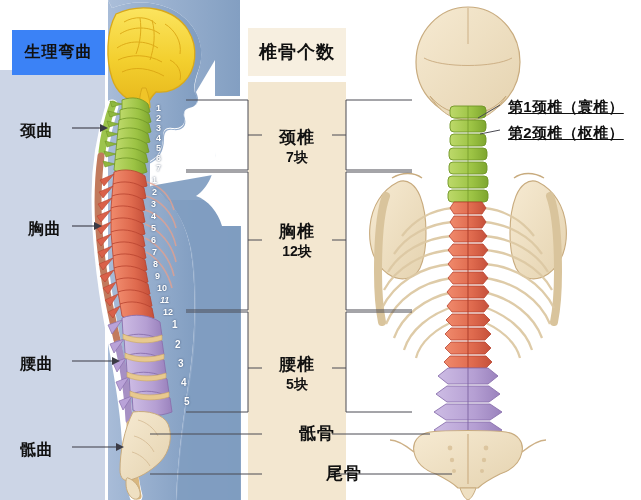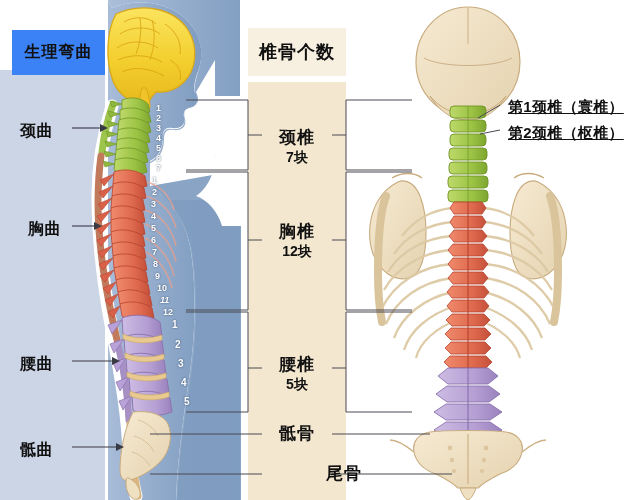--- a/index.html
+++ b/index.html
@@ -61,21 +61,21 @@
   .mid-entry{
     position:absolute;left:248px;width:98px;
     text-align:center;color:#111;font-weight:bold;
     line-height:1.22;
   }
   .mid-entry .l1{font-size:17px;display:block;letter-spacing:1px;}
   .mid-entry .l2{font-size:14px;display:block;}
   .mid-cervical{top:128px;}
   .mid-thoracic{top:222px;}
   .mid-lumbar  {top:355px;}
-  .mid-sacrum  {top:424px;}
+  .mid-sacrum  {top:424px;padding-left:20px;}
   .mid-coccyx  {top:464px;padding-left:47px;}
 
   
   .right-label{
     position:absolute;
     font-size:15px;font-weight:bold;color:#111;
     white-space:nowrap;letter-spacing:.3px;text-decoration:underline;
   }
   .rl1{left:508px;top:98px;}
   .rl2{left:508px;top:124px;}

